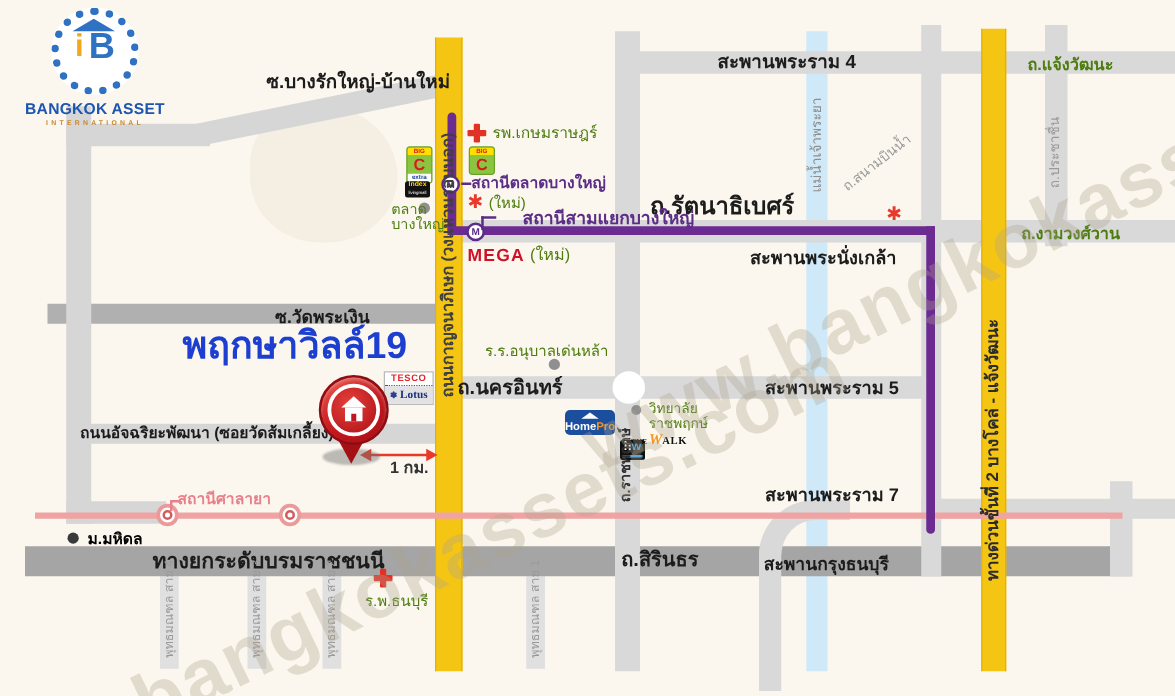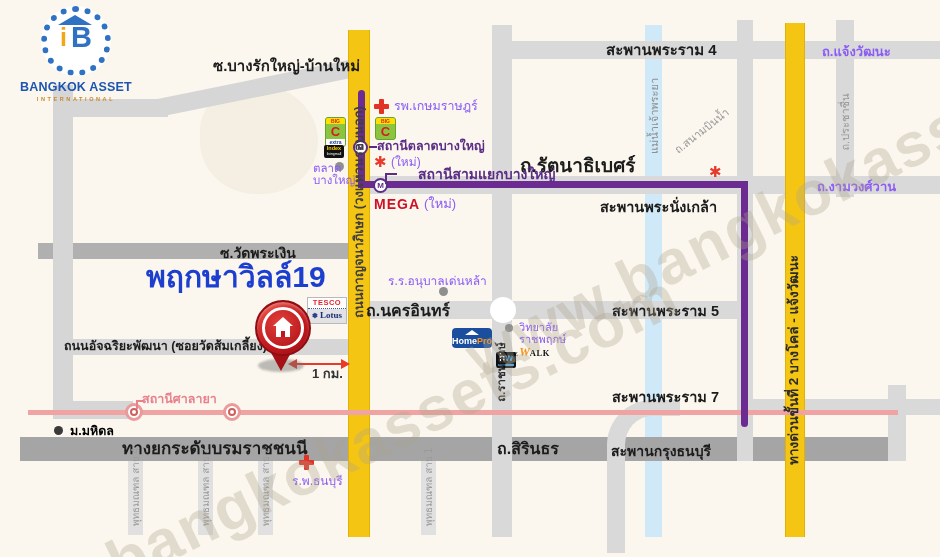--- a/index.html
+++ b/index.html
@@ -16,21 +16,21 @@
   .road.band{background:#e0e0e0;z-index:1}
   .curve{position:absolute;left:607px;top:400px;width:55px;height:137px;z-index:2;
          border-left:18px solid #d9d9d9;border-top:16px solid #d9d9d9;border-top-left-radius:45px}
   .yellow{position:absolute;background:#f5c514;z-index:3;border-left:1px solid #e2b106;border-right:1px solid #e2b106}
   .pink{position:absolute;background:#f0a3a3;z-index:5}
   .purple{position:absolute;background:#6b2b91;z-index:6}
   .roundabout{position:absolute;left:490px;top:297px;width:26px;height:26px;border-radius:50%;
               background:#fff;z-index:4}
   
   .lbl{position:absolute;white-space:nowrap;line-height:1;color:#1c1c1c;font-weight:bold;z-index:12}
-  .lbl.gray{color:#8b5cf6}
+  .lbl.gray{color:#4d7c0f}
   .lbl.purpletxt{color:#5c2d87}
   .lbl.pinktxt{color:#e8818c}
   .lbl.redtxt{color:#ce1126;letter-spacing:1px}
   .lbl.title{font-size:30px;z-index:14}
   .vlbl{position:absolute;white-space:nowrap;line-height:1;font-weight:bold;z-index:12;
         transform:translate(-50%,-50%) rotate(-90deg)}
   .wm{position:absolute;white-space:nowrap;font-weight:bold;font-size:62px;letter-spacing:2px;
       color:rgba(172,163,143,.33);transform:rotate(-26deg);z-index:30;pointer-events:none}
   
   .rcross{position:absolute;width:15px;height:15px;z-index:9}
@@ -149,21 +149,21 @@
   <div class="purple" style="left:358px;top:181px;width:390px;height:7px"></div>
   <div class="purple" style="left:741px;top:181px;width:7px;height:246px;border-radius:0 0 4px 4px"></div>
   <div class="mstation" style="left:353px;top:140px"><span>M</span></div>
   <div class="mstation" style="left:373px;top:178px"><span>M</span></div>
   <div class="connector" style="left:369px;top:146px;width:8px;height:2px;background:#5c2d87"></div>
   <div class="connector" style="left:385px;top:173px;width:10px;height:9px;border-left:2px solid #5c2d87;border-top:2px solid #5c2d87"></div>
 
   <div class="roundabout"></div>
 
   <div class="lbl" style="left:213px;top:58px;font-size:15px">ซ.บางรักใหญ่-บ้านใหม่</div>
-  <div class="lbl" style="left:606px;top:42px;font-size:15px">สะพานพระราม 4</div>
+  <div class="lbl" style="left:574px;top:42px;font-size:15px">สะพานพระราม 4</div>
   <div class="lbl gray" style="left:822px;top:45px;font-size:13px">ถ.แจ้งวัฒนะ</div>
   <div class="lbl" style="left:520px;top:156px;font-size:19px">ถ.รัตนาธิเบศร์</div>
   <div class="lbl gray" style="left:817px;top:180px;font-size:13px">ถ.งามวงศ์วาน</div>
   <div class="lbl" style="left:600px;top:200px;font-size:14.5px">สะพานพระนั่งเกล้า</div>
   <div class="lbl" style="left:220px;top:246px;font-size:14px">ซ.วัดพระเงิน</div>
   <div class="lbl" style="left:366px;top:303px;font-size:16px">ถ.นครอินทร์</div>
   <div class="lbl" style="left:612px;top:304px;font-size:14.5px">สะพานพระราม 5</div>
   <div class="lbl" style="left:64px;top:340px;font-size:12.5px;font-weight:600">ถนนอัจฉริยะพัฒนา (ซอยวัดส้มเกลี้ยง)</div>
   <div class="lbl" style="left:612px;top:390px;font-size:14.5px">สะพานพระราม 7</div>
   <div class="lbl" style="left:497px;top:441px;font-size:16px">ถ.สิรินธร</div>

